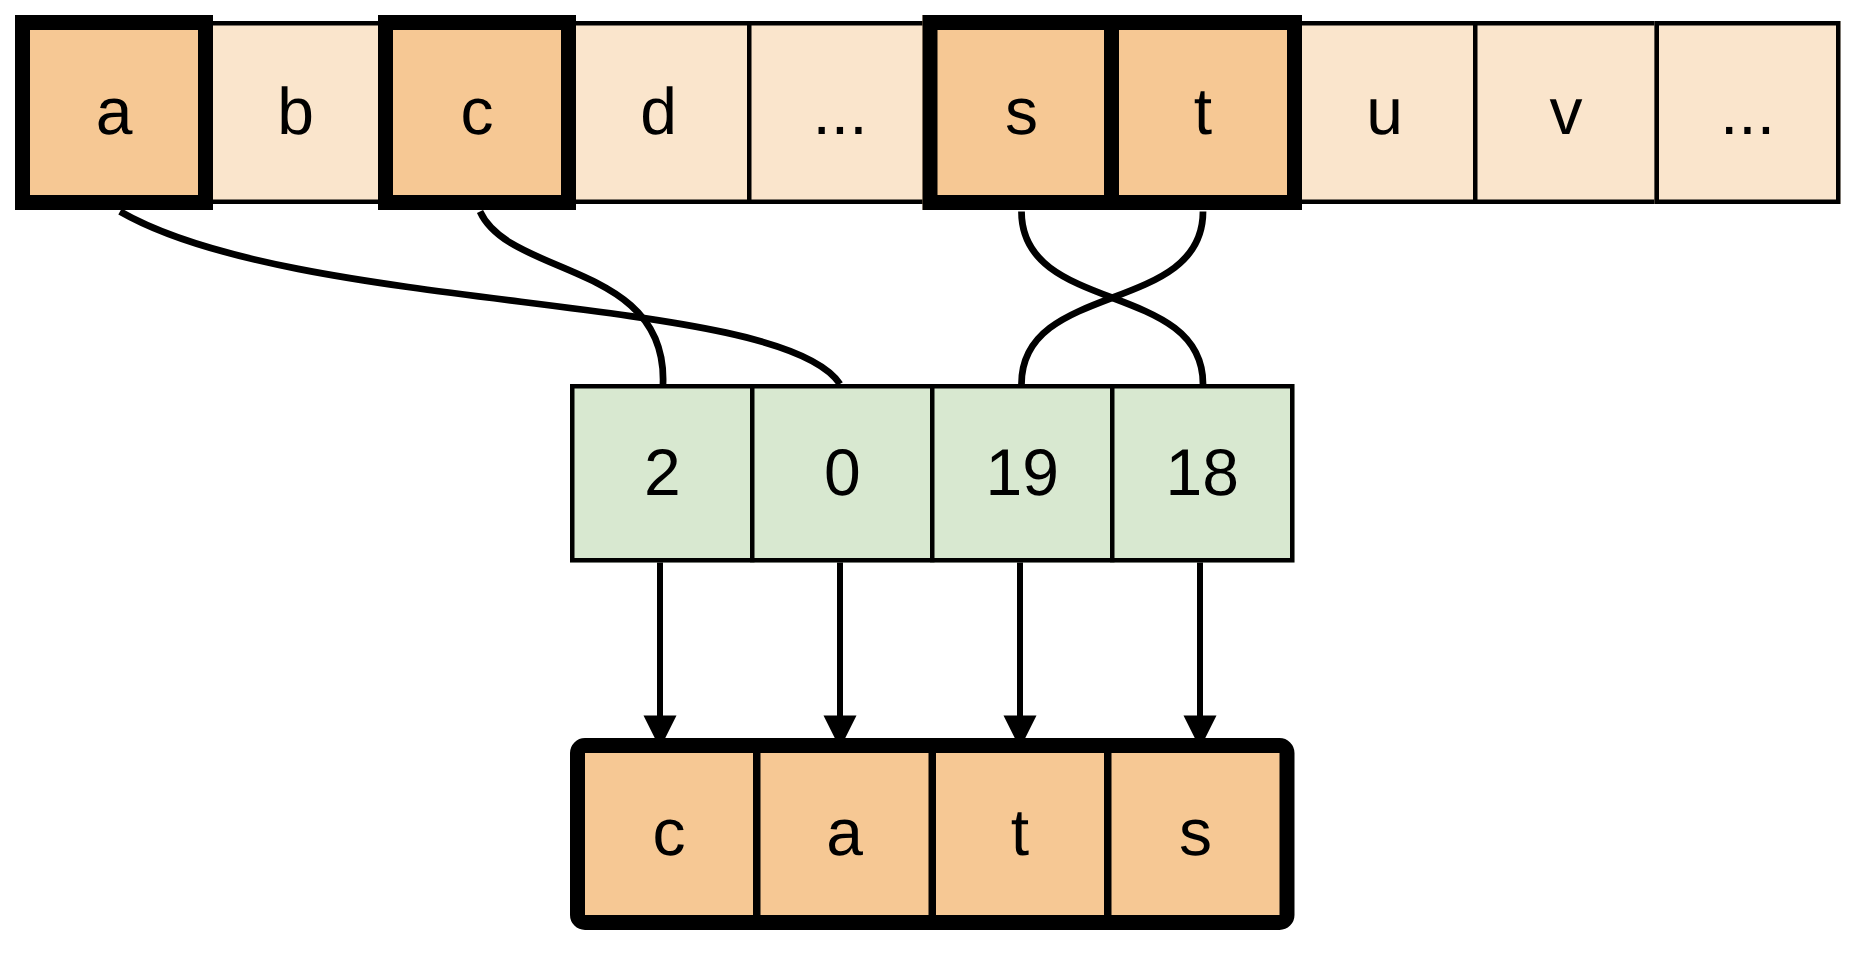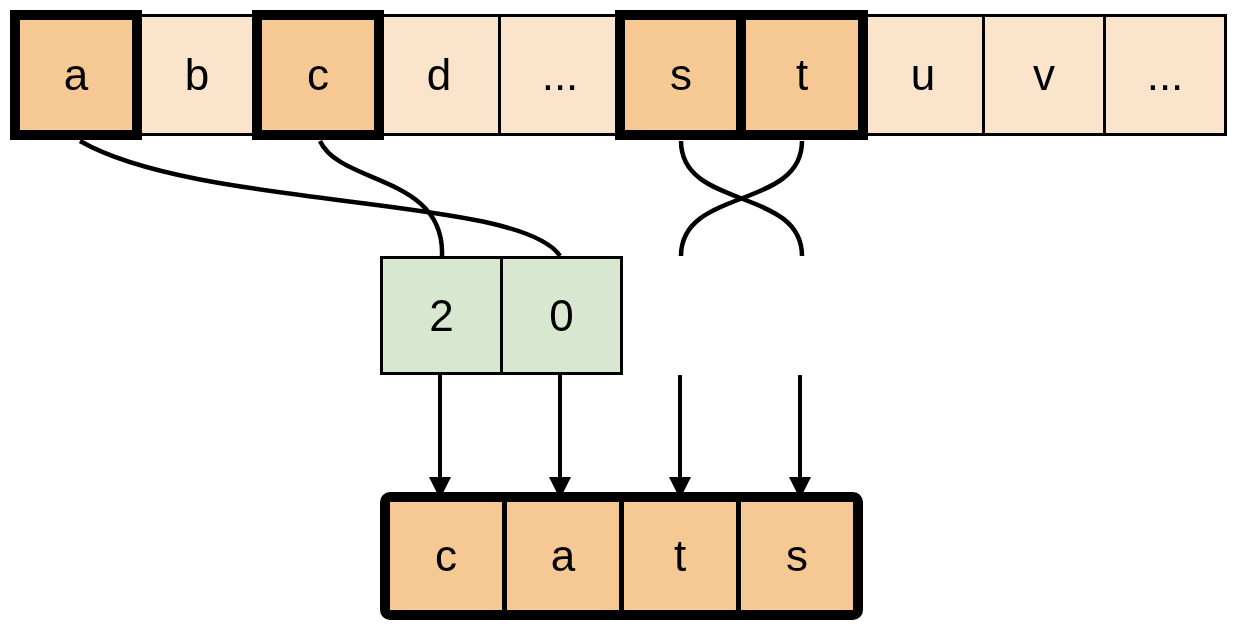--- a/index.html
+++ b/index.html
@@ -99,20 +99,22 @@
     <div class="cell alpha hl" style="left:601px">s</div>
     <div class="cell alpha hl" style="left:722px">t</div>
     <div class="cell alpha" style="left:847px">u</div>
     <div class="cell alpha" style="left:968px">v</div>
     <div class="cell alpha" style="left:1089px">...</div>
   </div>
 
   <div class="row idx-row">
     <div class="cell idx" style="left:0px">2</div>
     <div class="cell idx" style="left:120px">0</div>
+    <div class="cell idx" style="left:240px">19</div>
+    <div class="cell idx" style="left:360px">18</div>
   </div>
 
   <div class="row out-row">
     <div class="out-cell">c</div>
     <div class="out-cell">a</div>
     <div class="out-cell">t</div>
     <div class="out-cell">s</div>
   </div>
 
   <svg class="overlay" viewBox="0 0 1236 635" xmlns="http://www.w3.org/2000/svg">

